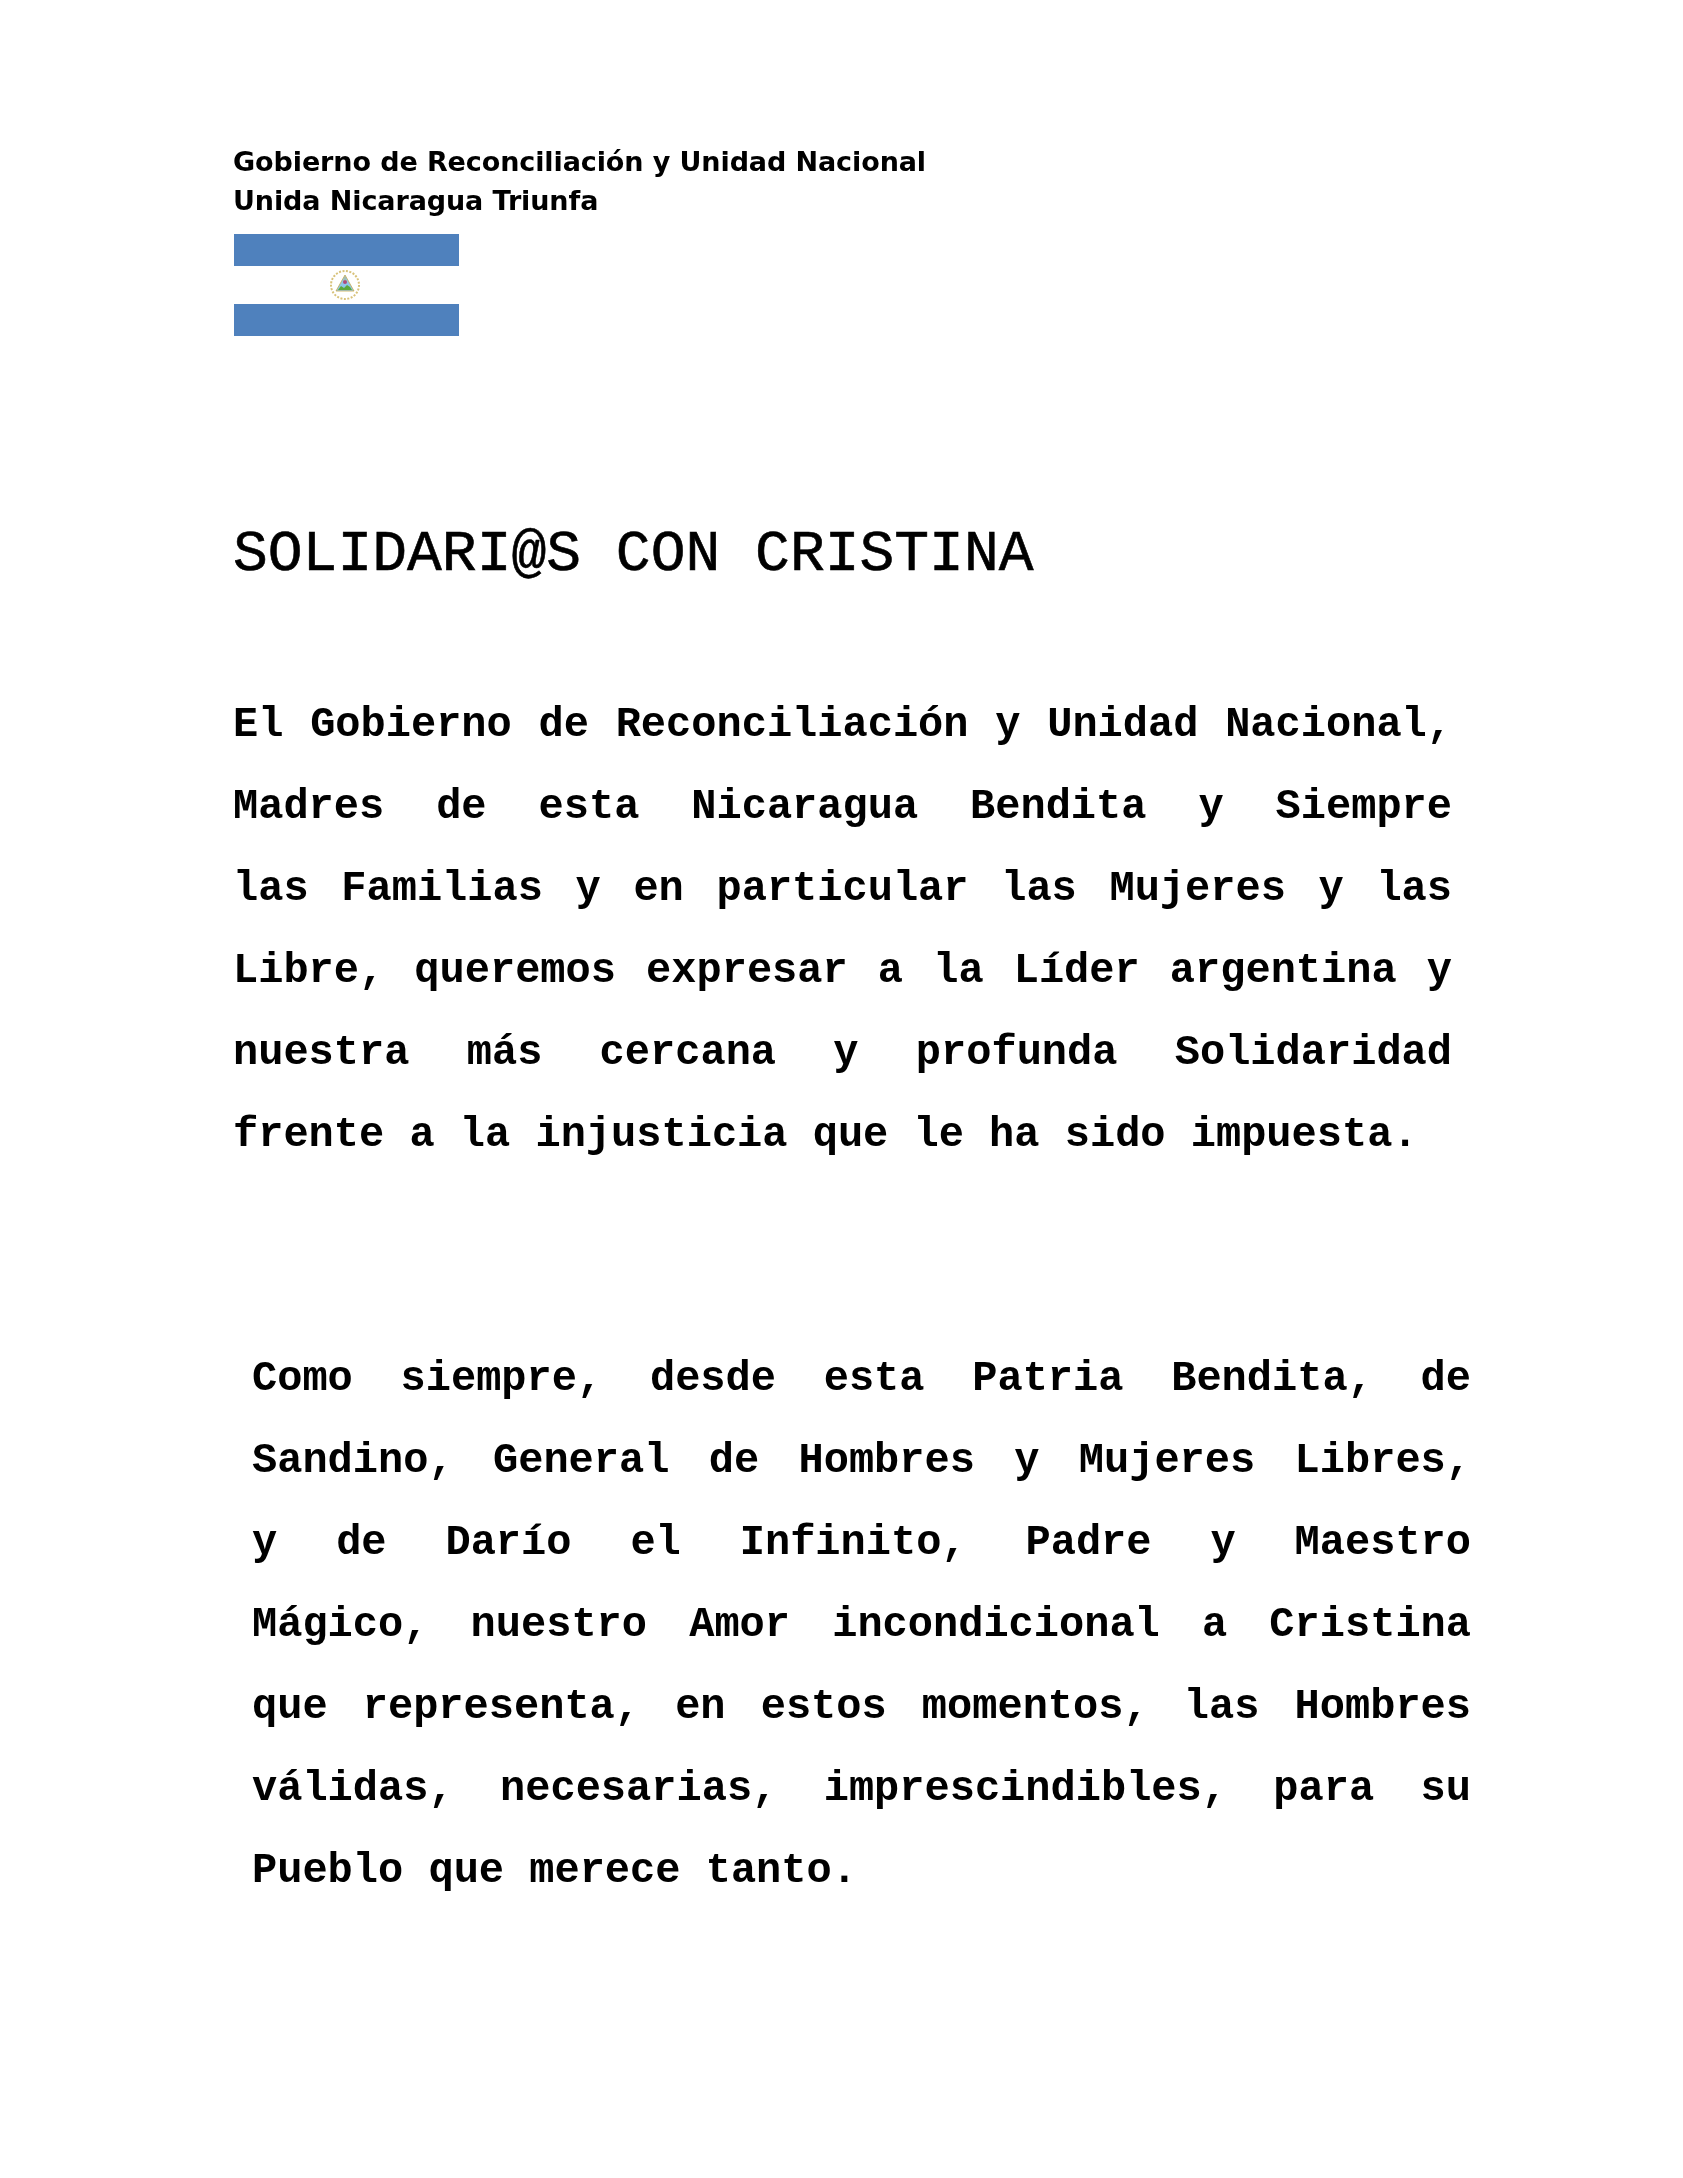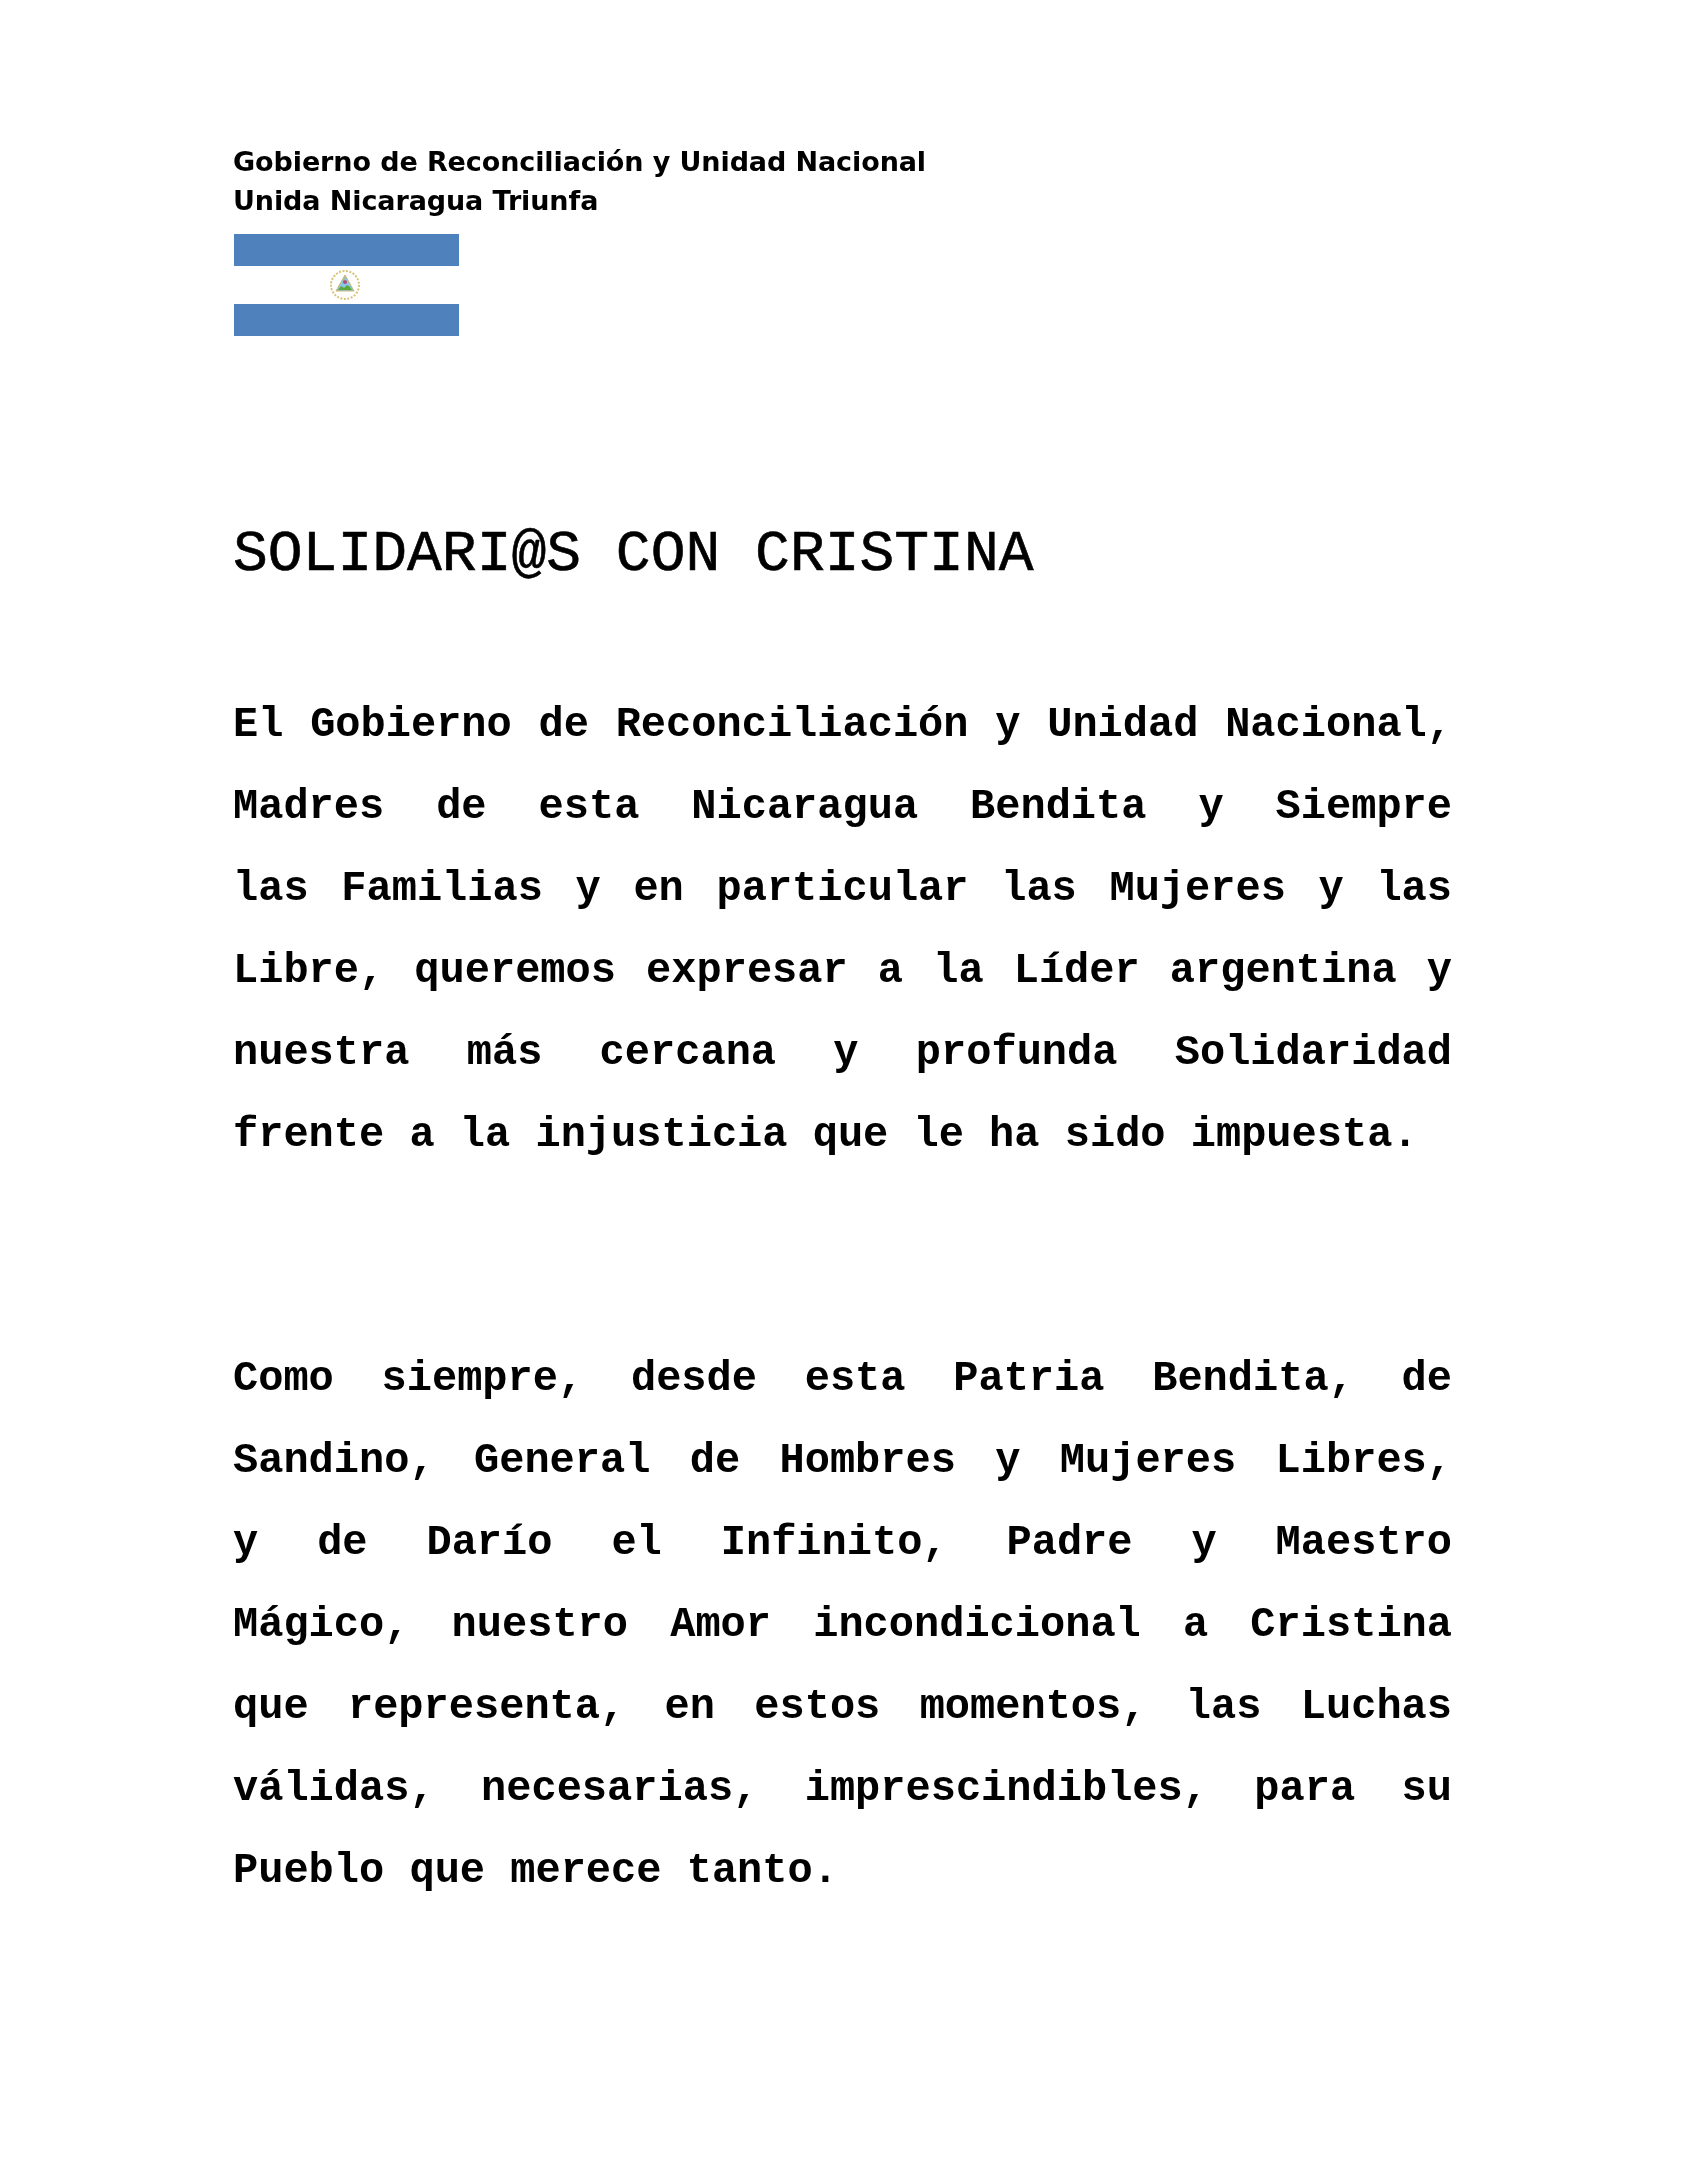--- a/index.html
+++ b/index.html
@@ -22,21 +22,21 @@
     white-space: pre; -webkit-text-stroke: 0.6px #000;
   }
   .para { position: absolute; left: 233px; width: 1219px; }
   .para .line {
     font-family: "Liberation Mono", monospace; font-weight: bold;
     font-size: 42px; line-height: 82px; height: 82px;
     text-align: justify; text-align-last: justify; white-space: normal;
   }
   .para .line.last { text-align: left; text-align-last: left; }
   #para1 { top: 684px; }
-  #para2 { top: 1338px; }
+  #para2 { top: 1338px; margin-left: 19px; }
 </style>
 </head>
 <body>
 
 <div class="header">
   <div class="header-line">Gobierno de Reconciliación y Unidad Nacional</div>
   <div class="header-line">Unida Nicaragua Triunfa</div>
 </div>
 
 <div class="flag">
@@ -61,17 +61,17 @@
   <div class="line">Libre, queremos expresar a la Líder argentina y</div>
   <div class="line">nuestra más cercana y profunda Solidaridad</div>
   <div class="line last">frente a la injusticia que le ha sido impuesta.</div>
 </div>
 
 <div class="para" id="para2">
   <div class="line">Como siempre, desde esta Patria Bendita, de</div>
   <div class="line">Sandino, General de Hombres y Mujeres Libres,</div>
   <div class="line">y de Darío el Infinito, Padre y Maestro</div>
   <div class="line">Mágico, nuestro Amor incondicional a Cristina</div>
-  <div class="line">que representa, en estos momentos, las Luchas</div>
+  <div class="line">que representa, en estos momentos, las Hombres</div>
   <div class="line">válidas, necesarias, imprescindibles, para su</div>
   <div class="line last">Pueblo que merece tanto.</div>
 </div>
 
 
 </body></html>

